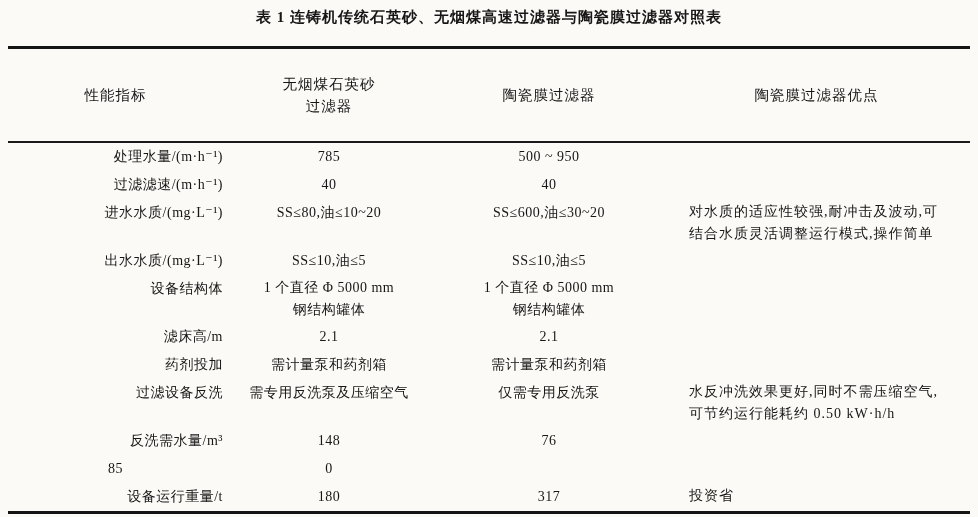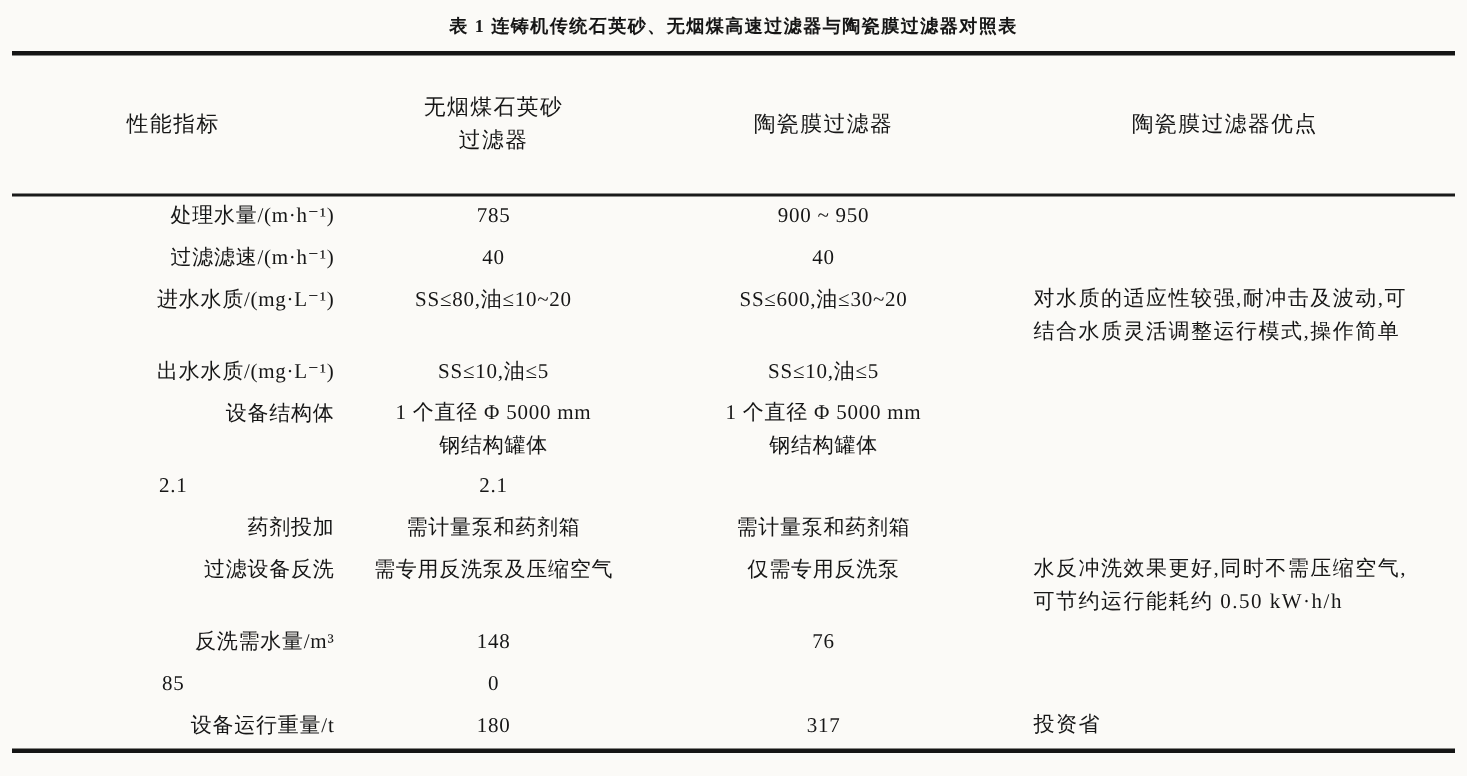--- a/index.html
+++ b/index.html
@@ -11,24 +11,24 @@
     background: #fbfaf7;
     font-family: "Liberation Serif", "DejaVu Serif", serif;
     color: #161616;
   }
   .doc {
     padding: 5px 8px 0 8px;
   }
   .doc-title {
     text-align: center;
     font-weight: bold;
-    font-size: 12px;
+    font-size: 15px;
     letter-spacing: 1px;
     line-height: 24px;
-    padding-bottom: 5px;
+    padding-bottom: 17px;
     white-space: pre-line;
   }
   .tbl {
     border-top: 3px solid #151515;
     border-bottom: 3px solid #151515;
   }
   .grid-row {
     display: grid;
     grid-template-columns: 215px 212px 228px 1fr;
     align-items: start;
@@ -88,21 +88,21 @@
       <div class="cell c1h">性能指标</div>
       <div class="cell">无烟煤石英砂
 过滤器</div>
       <div class="cell">陶瓷膜过滤器</div>
       <div class="cell">陶瓷膜过滤器优点</div>
     </div>
 
     <div class="grid-row trow">
       <div class="cell c1">处理水量/(m·h⁻¹)</div>
       <div class="cell c2">785</div>
-      <div class="cell c3">900 ~ 950</div>
+      <div class="cell c3">500 ~ 950</div>
     </div>
 
     <div class="grid-row trow">
       <div class="cell c1">过滤滤速/(m·h⁻¹)</div>
       <div class="cell c2">40</div>
       <div class="cell c3">40</div>
       <div class="cell c4"></div>
     </div>
 
     <div class="grid-row trow">
@@ -122,20 +122,21 @@
     <div class="grid-row trow c5000">
       <div class="cell c1">设备结构体</div>
       <div class="cell c2">1 个直径 Φ 5000 mm
 钢结构罐体</div>
       <div class="cell c3">1 个直径 Φ 5000 mm
 钢结构罐体</div>
       <div class="cell c4"></div>
     </div>
 
     <div class="grid-row trow">
+      <div class="cell c1">滤床高/m</div>
       <div class="cell c2">2.1</div>
       <div class="cell c3">2.1</div>
       <div class="cell c4"></div>
     </div>
 
     <div class="grid-row trow">
       <div class="cell c1">药剂投加</div>
       <div class="cell c2">需计量泵和药剂箱</div>
       <div class="cell c3">需计量泵和药剂箱</div>
       <div class="cell c4"></div>

